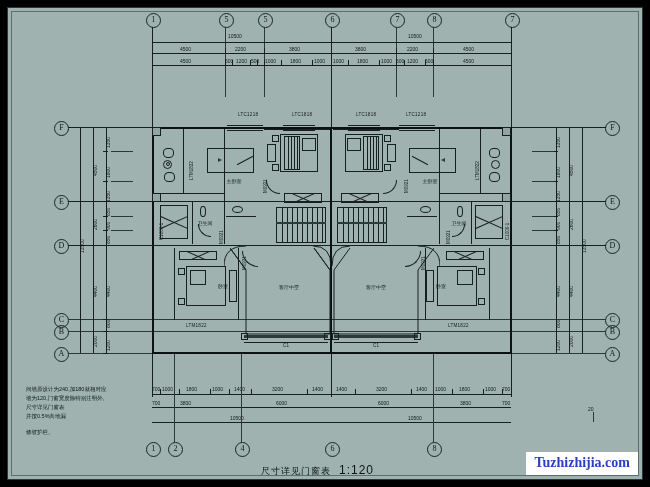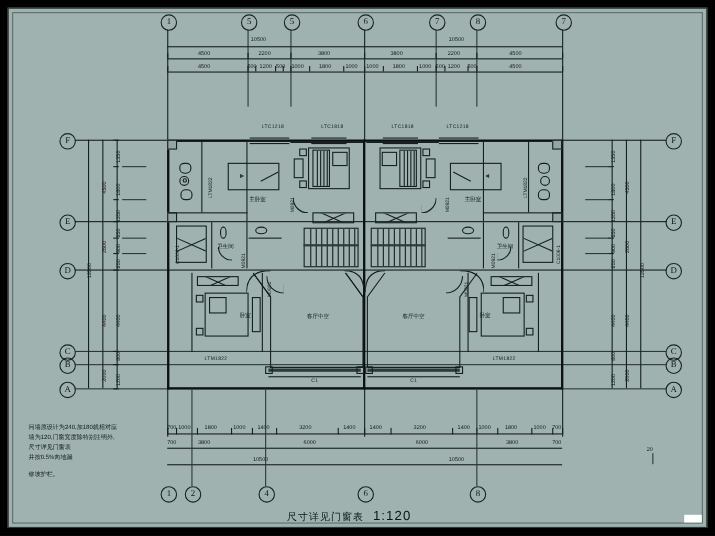--- a/index.html
+++ b/index.html
@@ -488,16 +488,17 @@
   <div class="notes" style="left:18px;top:386px;">墙为120,门窗宽度除特别注明外,</div>
   <div class="notes" style="left:18px;top:395px;">尺寸详见门窗表</div>
   <div class="notes" style="left:18px;top:404px;">并按0.5%向地漏</div>
   <div class="notes" style="left:18px;top:420px;">修坡护栏。</div>
 
   <div id="title" style="left:253px;top:452px;">
     <span class="t1">尺寸详见门窗表</span><span class="t2">1:120</span>
   </div>
 
   <div id="wm">
+    <div class="en">Tuzhizhijia.com</div>
   </div>
 
  </div>
 </div>
 
 </body></html>

